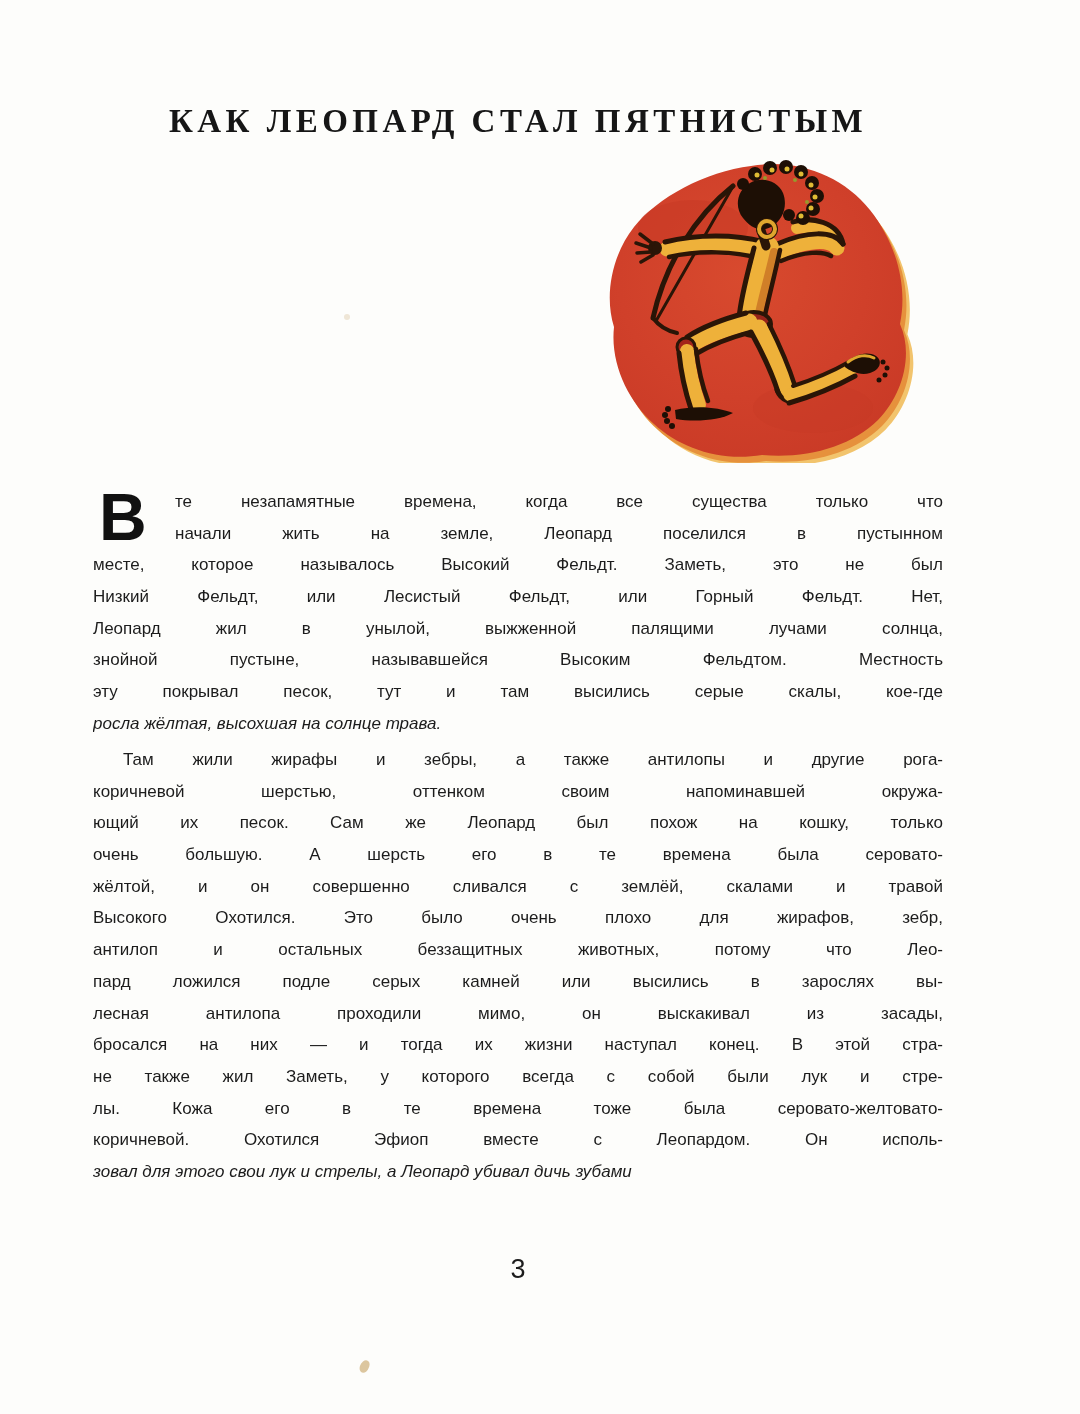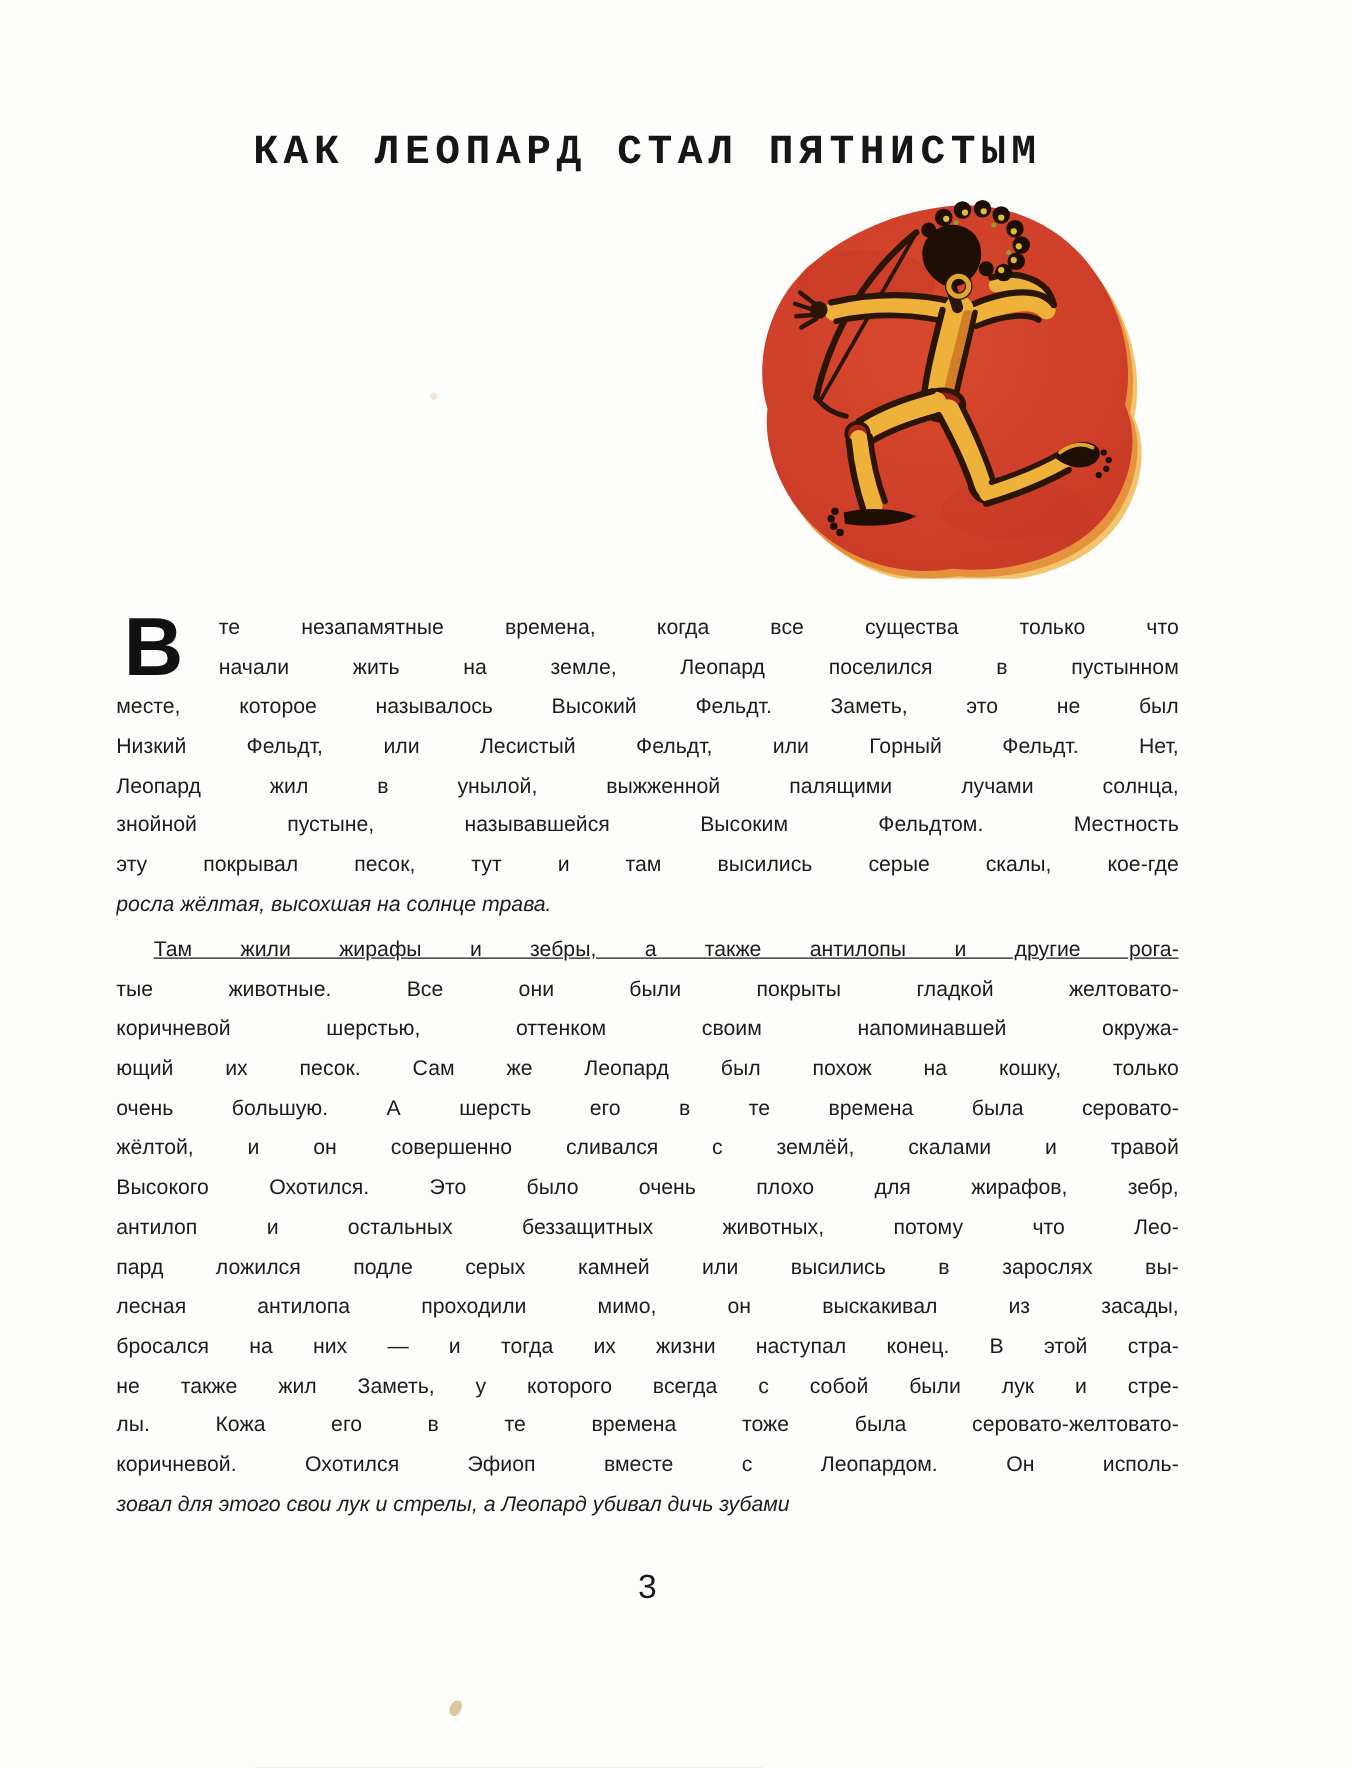--- a/index.html
+++ b/index.html
@@ -7,21 +7,21 @@
     position:relative;
     width:1080px;height:1414px;
     background:#fdfdfb;
     overflow:hidden;
     font-family:"Liberation Sans",sans-serif;
     margin:0 auto;
   }
   .title{
     position:absolute;left:93px;top:103px;width:850px;
     text-align:center;
-    font-family:Liberation Mono, monospace;
+    font-family:Liberation Serif, serif;
     font-weight:700;
     font-size:33px;
     letter-spacing:0.135em;
     color:#161616;
   }
   .illustration{
     position:absolute;left:583px;top:158px;width:335px;height:305px;
   }
   .textblock{
     position:absolute;left:93px;width:850px;
@@ -34,21 +34,21 @@
     font-size:17px;
     line-height:31.7px;
     text-align:justify;
     text-align-last:justify;
     overflow:hidden;
     white-space:nowrap;
   }
   .line{white-space:normal;}
   .line.end{text-align-last:left;font-style:italic;}
   .line.cap-offset{margin-left:82px;}
-  .line.indent{text-indent:30px;text-decoration:underline;}
+  .line.indent{text-indent:30px;}
   .dropcap{
     position:absolute;left:6px;top:3px;
     font-size:66px;line-height:56px;
     font-weight:700;
     color:#111;
     letter-spacing:0;
   }
   .p1-inner{position:relative;}
   .pagenum{
     position:absolute;left:93px;top:1254px;width:850px;
@@ -191,21 +191,20 @@
     <div class="line">месте, которое называлось Высокий Фельдт. Заметь, это не был</div>
     <div class="line">Низкий Фельдт, или Лесистый Фельдт, или Горный Фельдт. Нет,</div>
     <div class="line">Леопард жил в унылой, выжженной палящими лучами солнца,</div>
     <div class="line">знойной пустыне, называвшейся Высоким Фельдтом. Местность</div>
     <div class="line">эту покрывал песок, тут и там высились серые скалы, кое-где</div>
     <div class="line end">росла жёлтая, высохшая на солнце трава.</div>
   </div>
 
   <div class="textblock p2">
     <div class="line indent">Там жили жирафы и зебры, а также антилопы и другие рога-</div>
-    <div class="line">тые животные. Все они были покрыты гладкой желтовато-</div>
     <div class="line">коричневой шерстью, оттенком своим напоминавшей окружа-</div>
     <div class="line">ющий их песок. Сам же Леопард был похож на кошку, только</div>
     <div class="line">очень большую. А шерсть его в те времена была серовато-</div>
     <div class="line">жёлтой, и он совершенно сливался с землёй, скалами и травой</div>
     <div class="line">Высокого Охотился. Это было очень плохо для жирафов, зебр,</div>
     <div class="line">антилоп и остальных беззащитных животных, потому что Лео-</div>
     <div class="line">пард ложился подле серых камней или высились в зарослях вы-</div>
     <div class="line">лесная антилопа проходили мимо, он выскакивал из засады,</div>
     <div class="line">бросался на них — и тогда их жизни наступал конец. В этой стра-</div>
     <div class="line">не также жил Заметь, у которого всегда с собой были лук и стре-</div>

